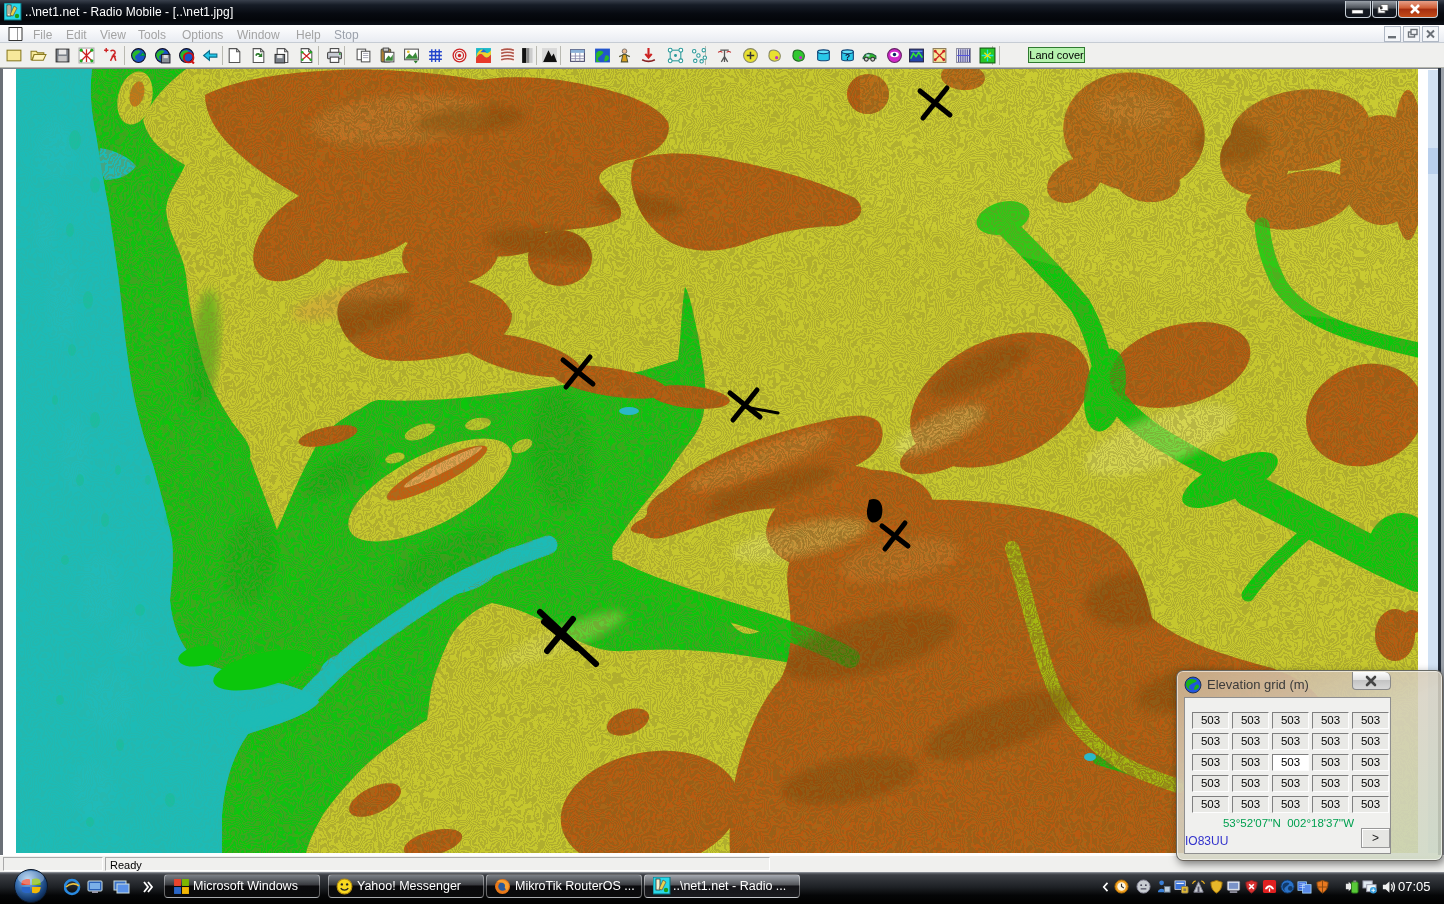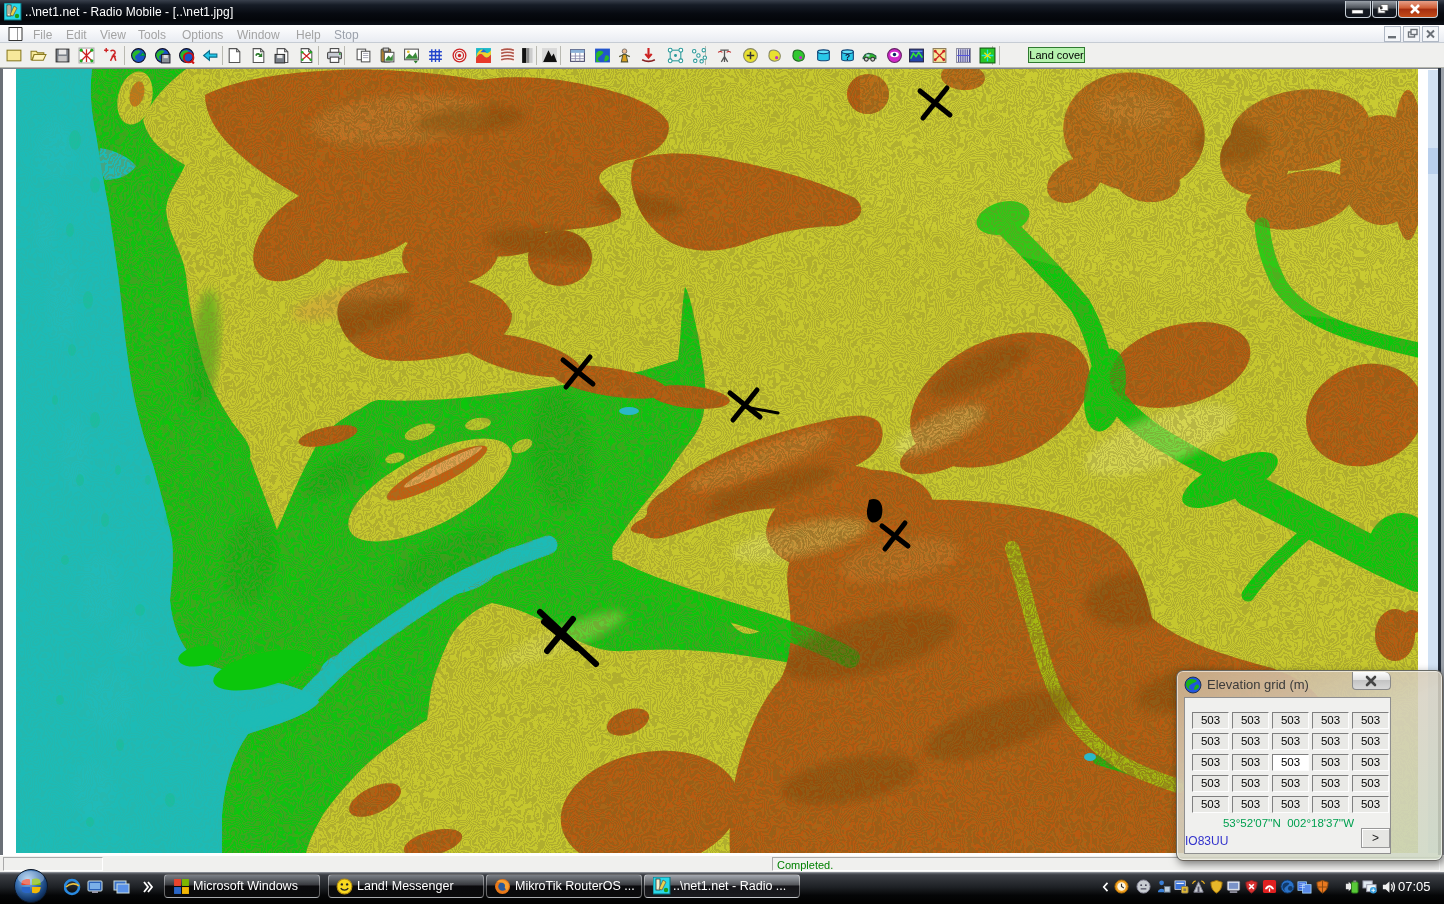--- a/index.html
+++ b/index.html
@@ -557,21 +557,21 @@
 <div style="position:absolute;left:87px;top:98px;width:37px;height:17px;background:#e9e9e6;border:1px solid #7f7f7f;border-bottom-color:#fdfdfd;border-right-color:#fdfdfd;box-sizing:border-box;font-size:11.5px;text-align:center;line-height:15px;color:#000">503</div>
 <div style="position:absolute;left:127px;top:98px;width:37px;height:17px;background:#e9e9e6;border:1px solid #7f7f7f;border-bottom-color:#fdfdfd;border-right-color:#fdfdfd;box-sizing:border-box;font-size:11.5px;text-align:center;line-height:15px;color:#000">503</div>
 <div style="position:absolute;left:167px;top:98px;width:37px;height:17px;background:#e9e9e6;border:1px solid #7f7f7f;border-bottom-color:#fdfdfd;border-right-color:#fdfdfd;box-sizing:border-box;font-size:11.5px;text-align:center;line-height:15px;color:#000">503</div>
 <div style="position:absolute;left:0;top:119px;width:207px;text-align:center;font-size:11.5px;color:#00a050;white-space:nowrap">53°52'07''N&nbsp; 002°18'37''W</div>
 <div style="position:absolute;left:0;top:136px;width:207px;font-size:12px;color:#3232cc">IO83UU</div>
 <div style="position:absolute;left:176px;top:130px;width:29px;height:20px;background:#e6e6e3;border:1px solid #999;box-shadow:inset 1px 1px 0 #fff;box-sizing:border-box;font-size:12px;text-align:center;line-height:18px;color:#222">&gt;</div>
 </div>
     </div>
   <div class="abs" id="statusbar"></div>
   <div class="abs spanel" style="left:3px;width:100px"></div>
-  <div class="abs spanel" style="left:772px;width:668px;color:#008000">Completed.</div>
+  <div class="abs spanel" style="left:105px;width:665px">Ready</div>
   <div class="abs" id="taskbar"></div>
   <svg class="abs" style="left:11px;top:868px" width="40" height="36" viewBox="0 0 40 36">
 <defs>
         <radialGradient id="orb" cx="40%" cy="30%" r="75%">
 <stop offset="0%" stop-color="#9ec8ee"></stop>
           <stop offset="45%" stop-color="#3a72b4"></stop>
           <stop offset="80%" stop-color="#143a6e"></stop>
           <stop offset="100%" stop-color="#0a1e3c"></stop>
         </radialGradient>
       </defs>
@@ -690,21 +690,21 @@
       <path d="M10 12 h4 M12 10 v4" stroke="#fff" stroke-width="0.9"></path>
     </svg>
 <svg class="abs" style="left:1381px;top:879px" width="15" height="16" viewBox="0 0 16 17">
       <path d="M2 6 L5 6 L9 2.5 L9 14.5 L5 11 L2 11 Z" fill="#f0f0f0"></path>
       <path d="M11 5.5 Q13 8.5 11 11.5 M12.8 3.5 Q15.8 8.5 12.8 13.5" stroke="#f0f0f0" stroke-width="1.4" fill="none"></path>
     </svg>
   <div class="abs tbtn" style="left:164px">
       <span>Microsoft Windows</span>
     </div>
   <div class="abs tbtn" style="left:328px">
-      <span>Land! Messenger</span>
+      <span>Yahoo! Messenger</span>
     </div>
   <div class="abs tbtn" style="left:486px">
       <span>MikroTik RouterOS ...</span>
     </div>
   <div class="abs tbtn" style="left:644px;background:linear-gradient(rgba(170,175,182,0.95),rgba(90,92,96,0.9) 45%,rgba(20,20,24,0.95) 50%,rgba(28,28,32,0.95))">
       <span>..\net1.net - Radio ...</span>
     </div>
   <div class="abs" id="clock">07:05</div>
 </div>
 </body></html>

